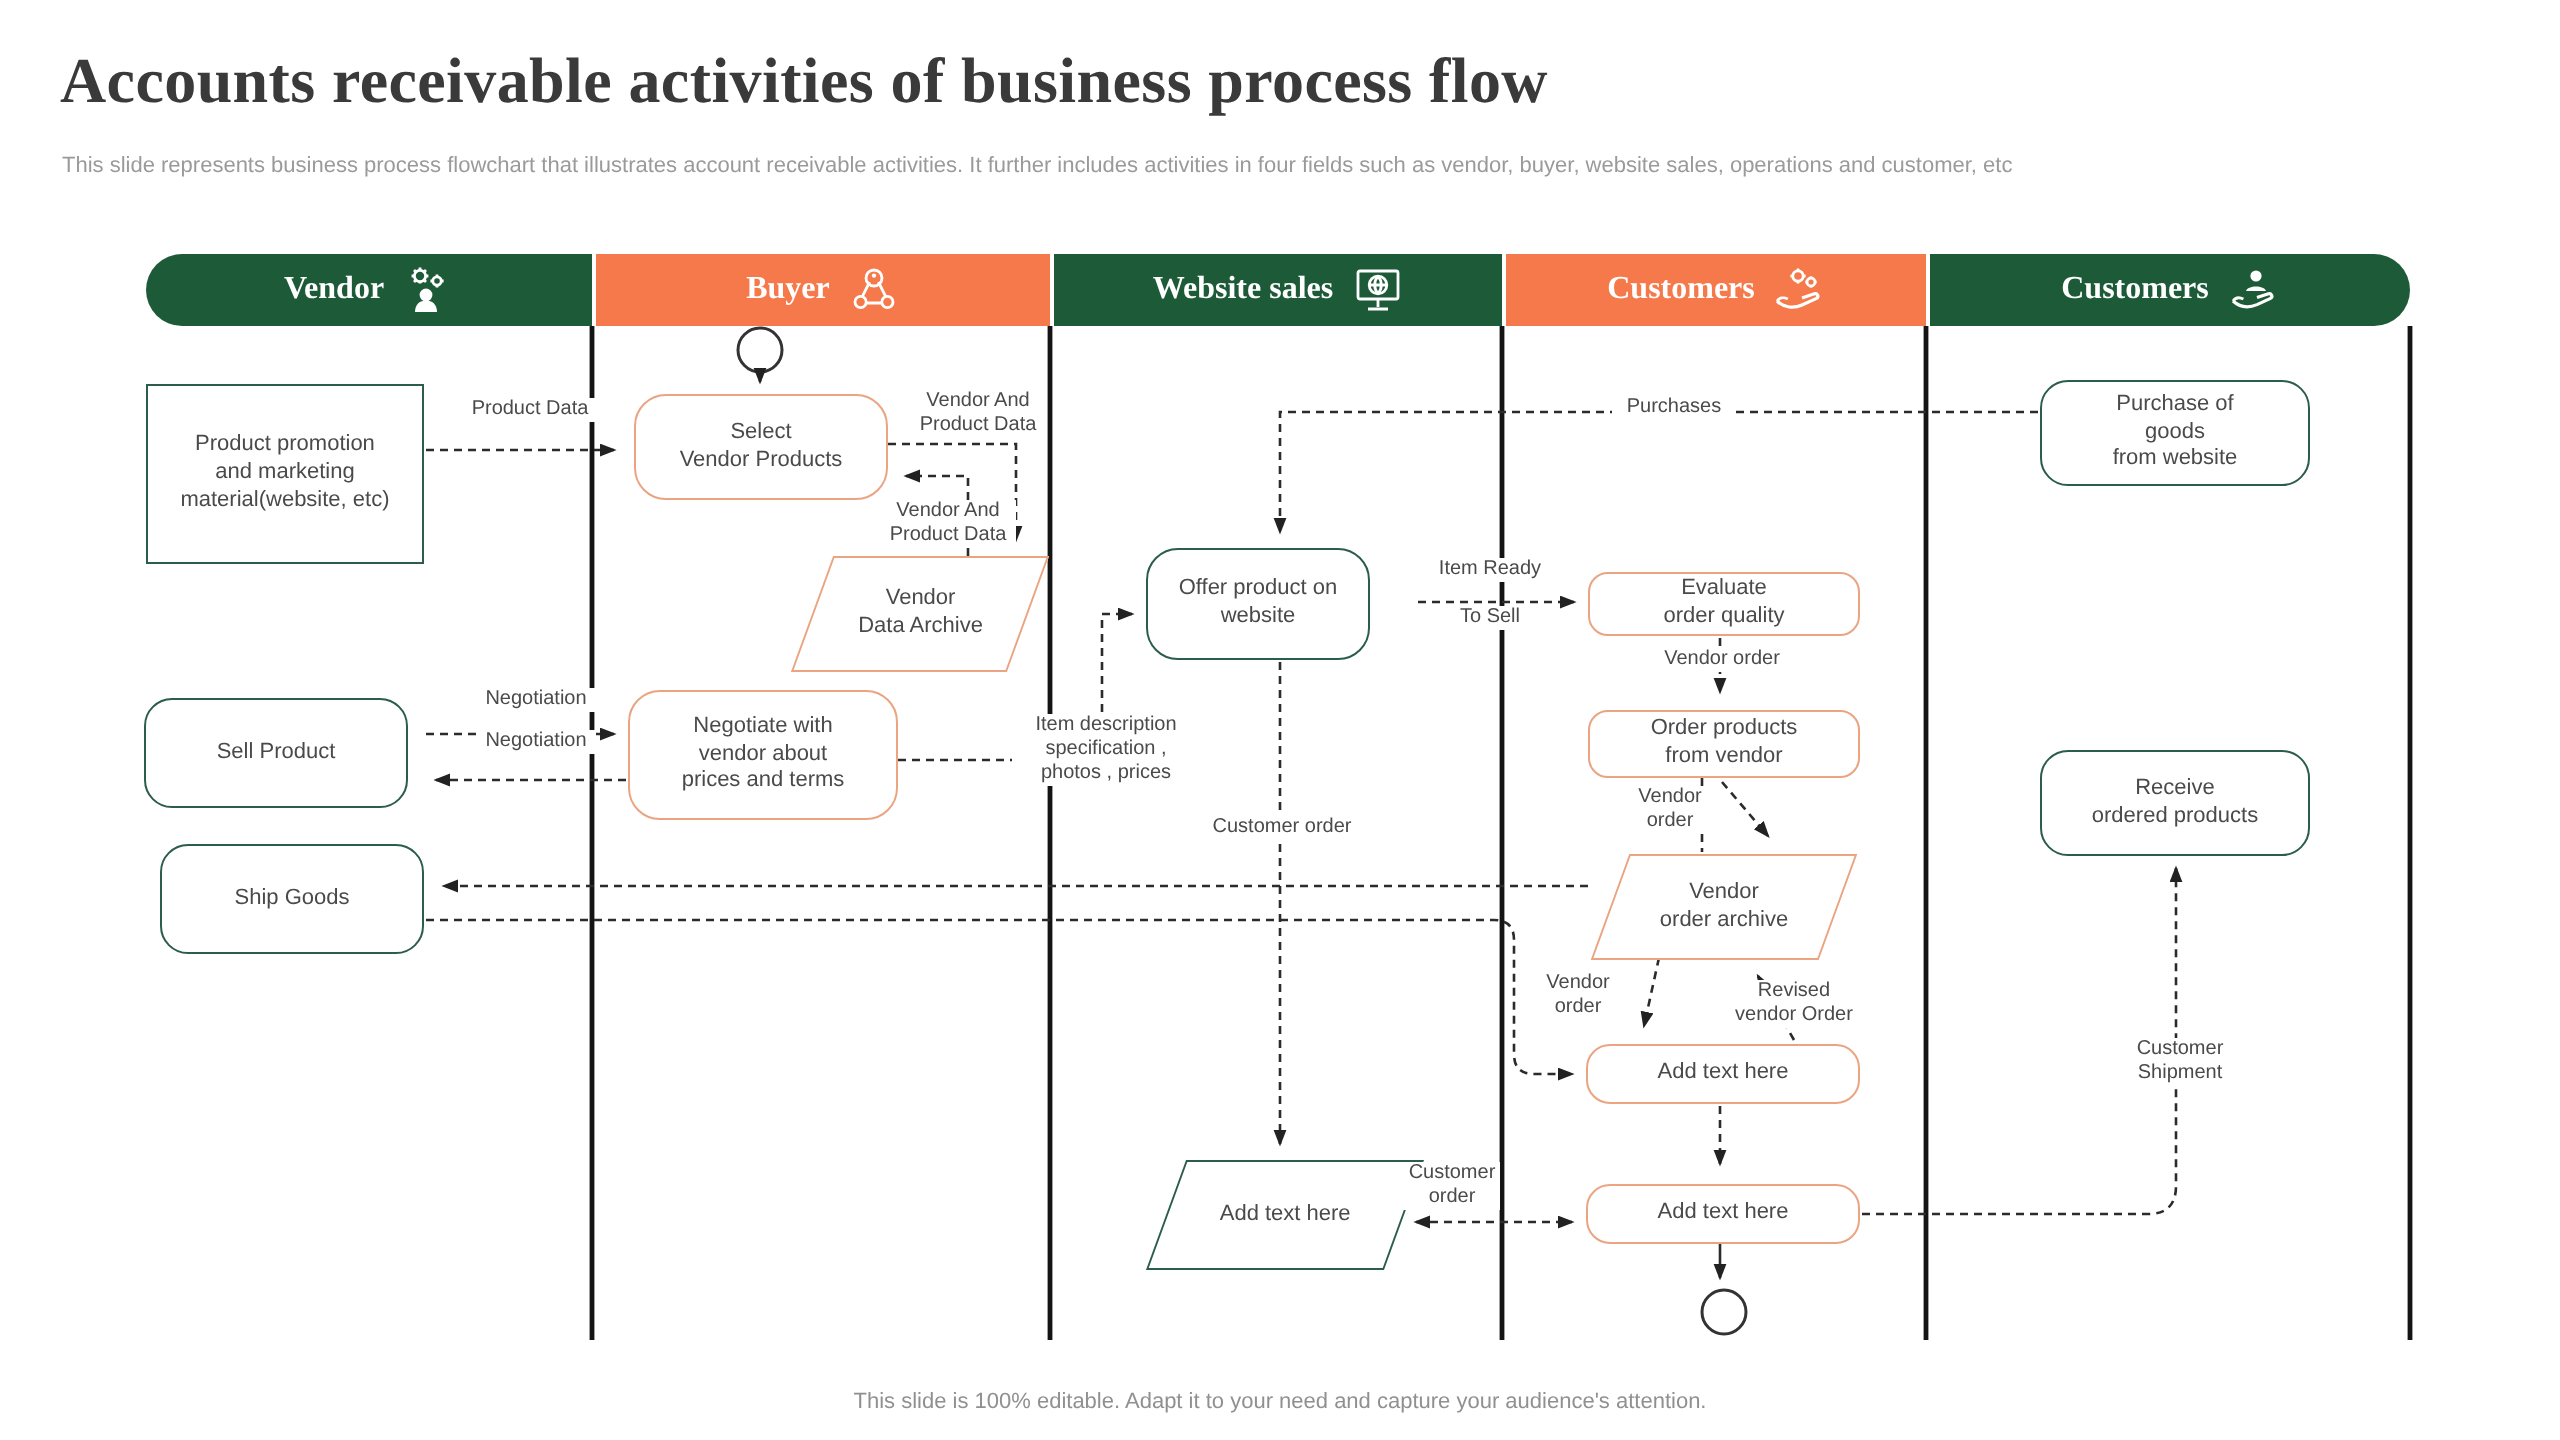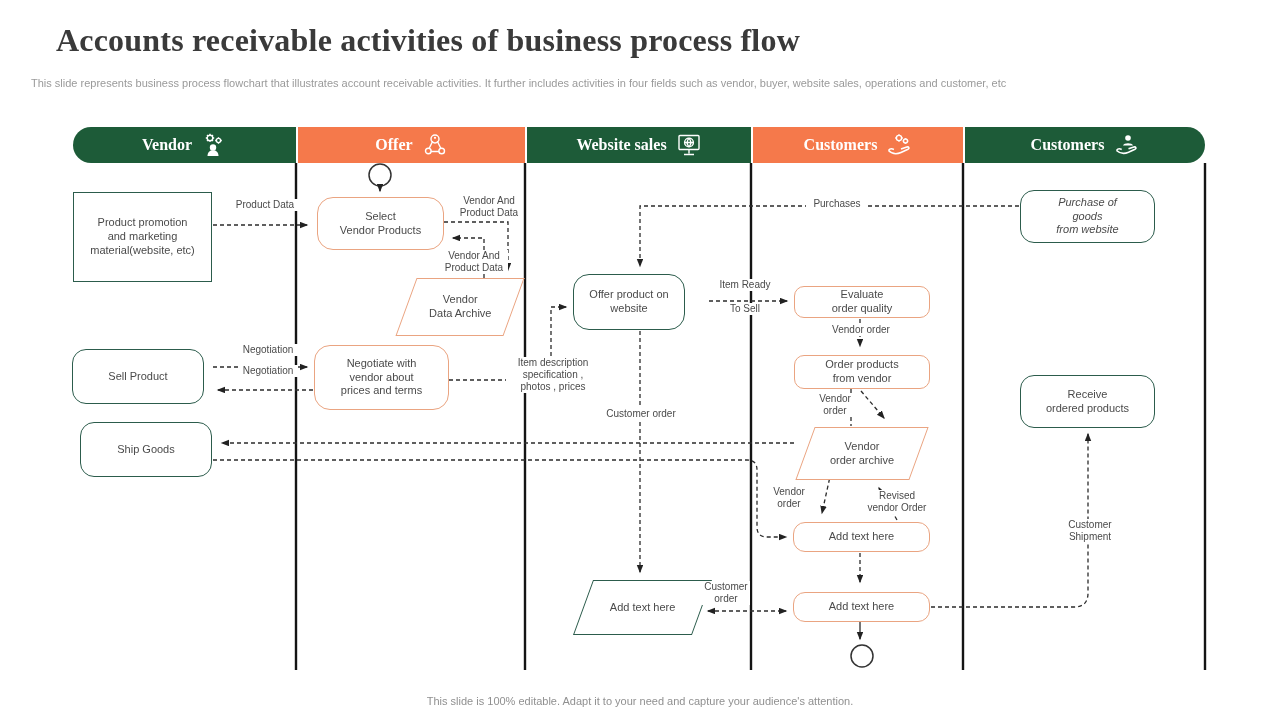--- a/index.html
+++ b/index.html
@@ -4,21 +4,20 @@
 <style>
   html,body{margin:0;padding:0;}
   body{
     width:1280px;height:720px;background:#ffffff;position:relative;overflow:hidden;
     font-family:"Liberation Sans", sans-serif;
   }
   .title{
     position:absolute;left:30px;top:22px;width:960px;
     font-family:"Liberation Serif", serif;font-weight:700;font-size:32px;color:#3a3a3a;
     letter-spacing:0.2px;
-    margin-left:26px;
   }
   .subtitle{
     position:absolute;left:31px;top:77px;width:1120px;font-size:11px;color:#9a9a9a;
   }
   .footer{
     position:absolute;left:0;top:695px;width:1280px;text-align:center;font-size:11px;color:#909090;
   }
   .lane-header{
     position:absolute;top:127px;height:36px;display:flex;align-items:center;justify-content:center;
     gap:9px;color:#ffffff;font-family:"Liberation Serif", serif;font-weight:700;font-size:16px;z-index:2;
@@ -102,21 +101,21 @@
     <circle cx="9" cy="6" r="2.8"></circle>
     <path d="M9 1.8v1.4M9 8.4v1.4M4.8 6h1.4M11.8 6h1.4M6 3l1 1M12 9l-1 -1M12 3l-1 1M6 9l1 -1"></path>
     <circle cx="17.5" cy="8.5" r="2.1"></circle>
     <path d="M17.5 5.2v1.1M17.5 10.7v1.1M14.2 8.5h1.1M19.7 8.5h1.1"></path>
     <circle cx="12" cy="15.5" r="3.2" fill="#ffffff" stroke="none"></circle>
     <path d="M6.5 24c0-4 2.5-5.8 5.5-5.8S17.5 20 17.5 24Z" fill="#ffffff" stroke="none"></path>
   </svg>
 </div>
 
 <div class="lane-header lh-orange" style="left:298px;width:227px;">
-  <span>Offer</span>
+  <span>Buyer</span>
   <svg class="hicon" width="26" height="26" viewBox="0 0 26 26" fill="none" stroke="#ffffff" stroke-width="1.4">
     <circle cx="13" cy="7" r="4"></circle>
     <circle cx="13" cy="5.8" r="1.1" fill="#ffffff" stroke="none"></circle>
     <path d="M10.8 9 L7.2 16.2 M15.2 9 L18.8 16.2 M9 19.5 h8"></path>
     <circle cx="6.3" cy="19" r="2.8"></circle>
     <circle cx="19.7" cy="19" r="2.8"></circle>
   </svg>
 </div>
 
 <div class="lane-header lh-green" style="left:527px;width:224px;">
@@ -167,21 +166,21 @@
 website</span></div>
 <div class="node n-green para" style="left:583px;top:580px;width:119px;height:55px;"><span>Add text here</span></div>
 <div class="node n-orange" style="left:794px;top:286px;width:136px;height:32px;border-radius:10px;"><span>Evaluate
 order quality</span></div>
 <div class="node n-orange" style="left:794px;top:355px;width:136px;height:34px;border-radius:10px;"><span>Order products
 from vendor</span></div>
 <div class="node n-orange para" style="left:805px;top:427px;width:114px;height:53px;"><span>Vendor
 order archive</span></div>
 <div class="node n-orange" style="left:793px;top:522px;width:137px;height:30px;border-radius:12px;"><span>Add text here</span></div>
 <div class="node n-orange" style="left:793px;top:592px;width:137px;height:30px;border-radius:12px;"><span>Add text here</span></div>
-<div class="node n-green" style="left:1020px;top:190px;width:135px;height:53px;border-radius:14px;font-style:italic;"><span>Purchase of
+<div class="node n-green" style="left:1020px;top:190px;width:135px;height:53px;border-radius:14px;"><span>Purchase of
 goods
 from website</span></div>
 <div class="node n-green" style="left:1020px;top:375px;width:135px;height:53px;border-radius:14px;"><span>Receive
 ordered products</span></div>
 
 <div class="elabel" style="left:232px;top:199px;width:64px;">Product Data</div>
 <div class="elabel" style="left:455px;top:195px;width:66px;">Vendor And
 Product Data</div>
 <div class="elabel" style="left:440px;top:250px;width:66px;">Vendor And
 Product Data</div>

